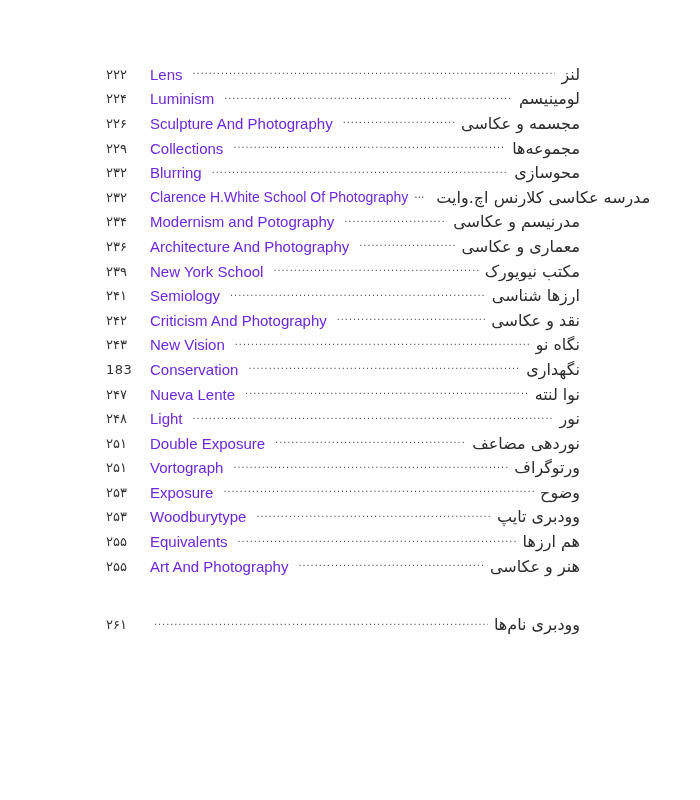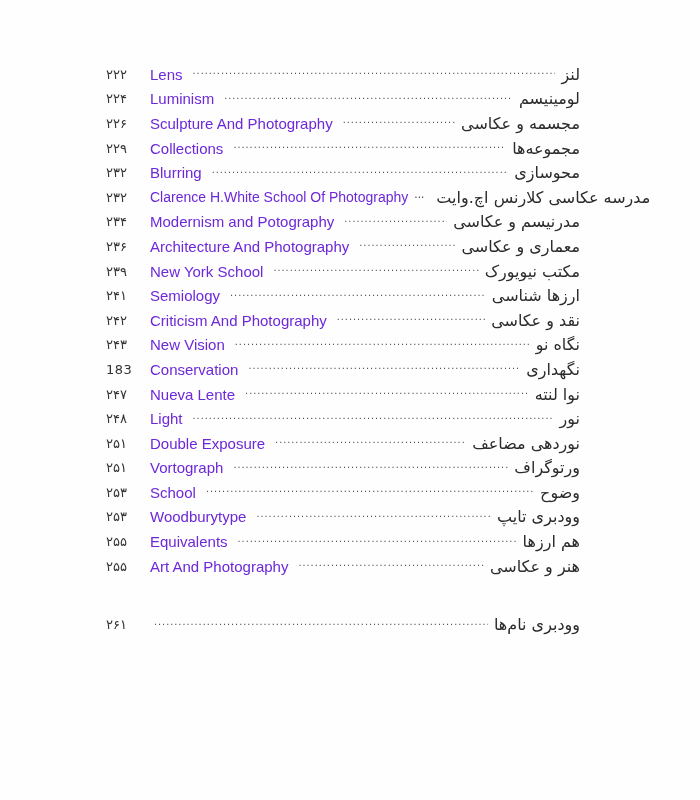--- a/index.html
+++ b/index.html
@@ -211,21 +211,21 @@
 
     <div class="row">
       <span class="num">۲۵۱</span>
       <span class="en">Vortograph</span>
       <span class="dots"></span>
       <span class="fa">ورتوگراف</span>
     </div>
 
     <div class="row">
       <span class="num">۲۵۳</span>
-      <span class="en">School</span>
+      <span class="en">Exposure</span>
       <span class="dots"></span>
       <span class="fa">وضوح</span>
     </div>
 
     <div class="row">
       <span class="num">۲۵۳</span>
       <span class="en">Woodburytype</span>
       <span class="dots"></span>
       <span class="fa">وودبری تایپ</span>
     </div>

